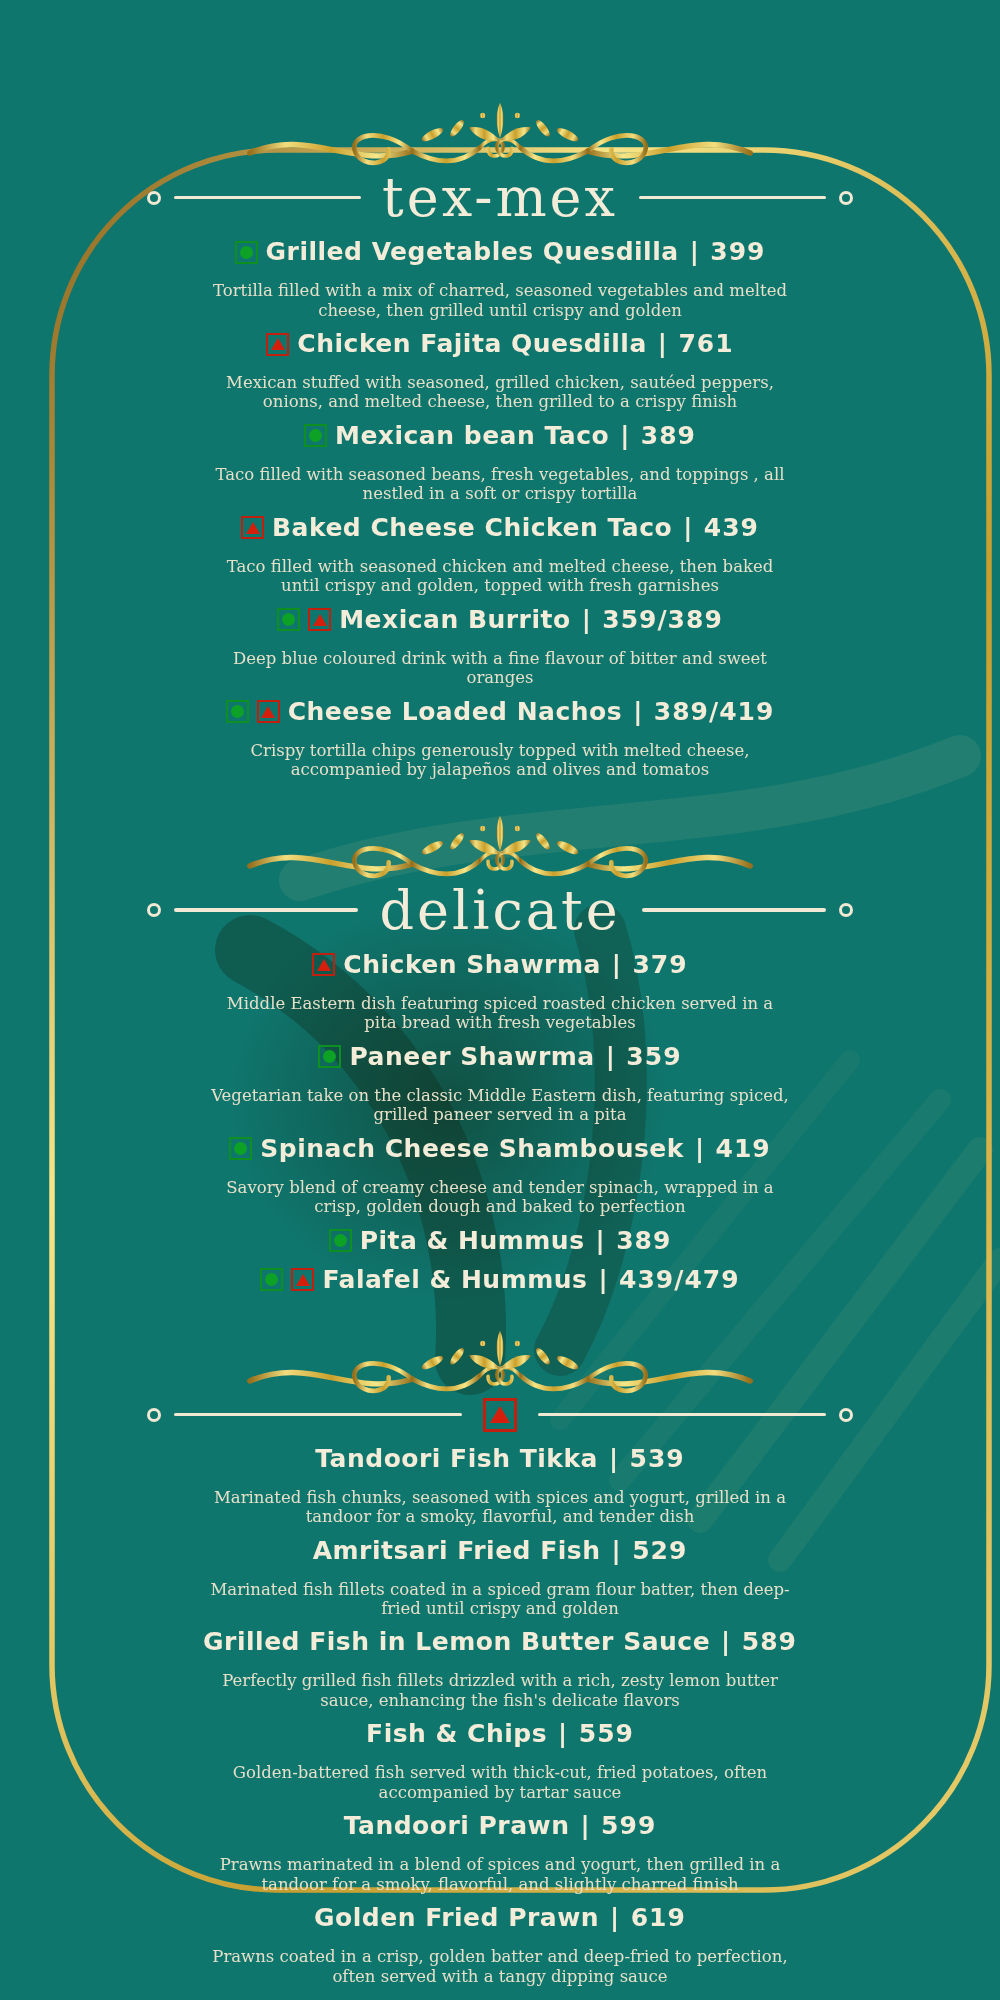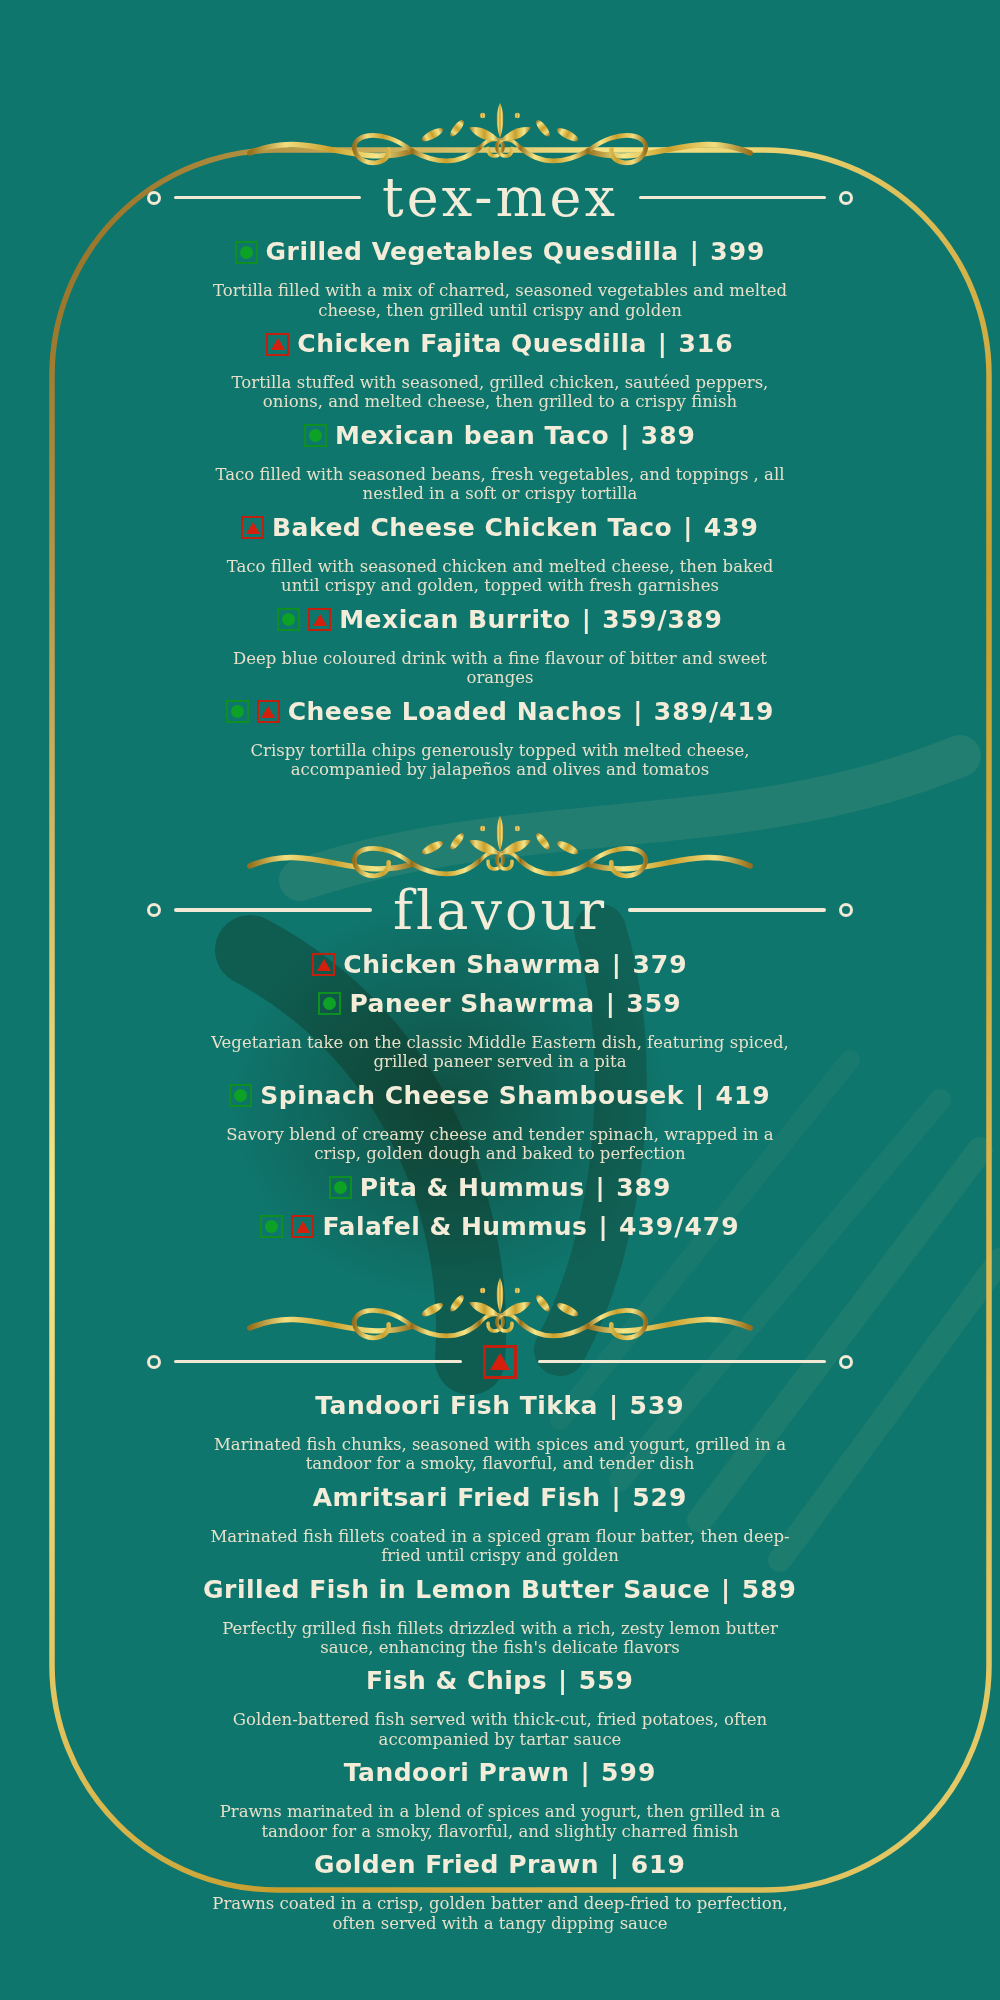--- a/index.html
+++ b/index.html
@@ -137,23 +137,23 @@
         <p class="desc">Tortilla filled with a mix of charred, seasoned vegetables and melted cheese, then grilled until crispy and golden</p>
       </div>
 
       <div class="item">
         <div class="item-head">
           <span class="badge nonveg">
               <span class="glyph"></span>
             </span>
           <span>Chicken Fajita Quesdilla</span>
           <span class="sep">|</span>
-          <span class="price">316</span>
-        </div>
-        <p class="desc">Tortilla stuffed with seasoned, grilled chicken, sautéed peppers, onions, and melted cheese, then grilled to a crispy finish</p>
+          <span class="price">761</span>
+        </div>
+        <p class="desc">Mexican stuffed with seasoned, grilled chicken, sautéed peppers, onions, and melted cheese, then grilled to a crispy finish</p>
       </div>
 
       <div class="item">
         <div class="item-head">
           <span class="badge veg">
               <span class="glyph"></span>
             </span>
           <span>Mexican bean Taco</span>
           <span class="sep">|</span>
           <span class="price">389</span>
@@ -205,35 +205,36 @@
     </div>
 
     <div class="section">
       <svg class="ornament" viewBox="0 0 560 92">
           <use href="#flourish"></use>
         </svg>
       <div class="section-header">
         <span class="endcap"></span>
         <span class="rule"></span>
         <h2 class="section-title">
-            <span>flavour</span>
+            <span>delicate</span>
           </h2>
         <span class="rule"></span>
         <span class="endcap"></span>
       </div>
 
       <div class="item">
         <div class="item-head">
           <span class="badge nonveg">
               <span class="glyph"></span>
             </span>
           <span>Chicken Shawrma</span>
           <span class="sep">|</span>
           <span class="price">379</span>
         </div>
+        <p class="desc">Middle Eastern dish featuring spiced roasted chicken served in a pita bread with fresh vegetables</p>
       </div>
 
       <div class="item">
         <div class="item-head">
           <span class="badge veg">
               <span class="glyph"></span>
             </span>
           <span>Paneer Shawrma</span>
           <span class="sep">|</span>
           <span class="price">359</span>

